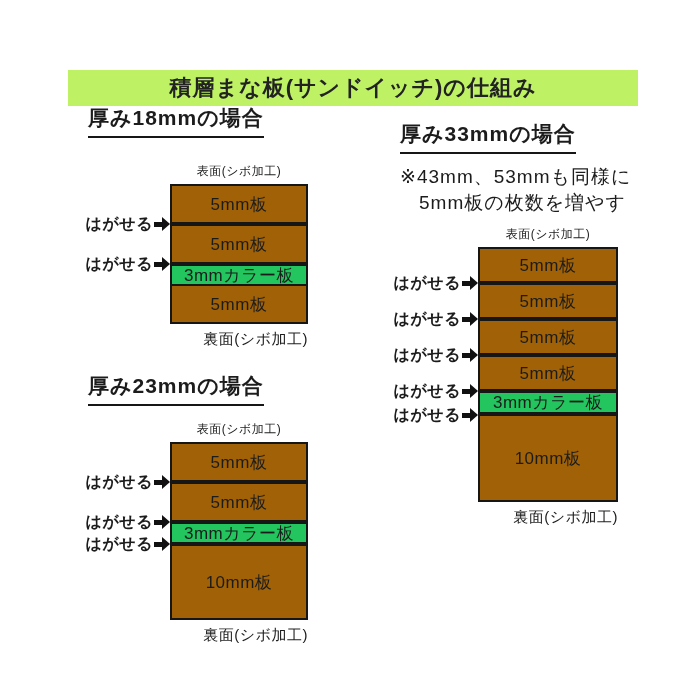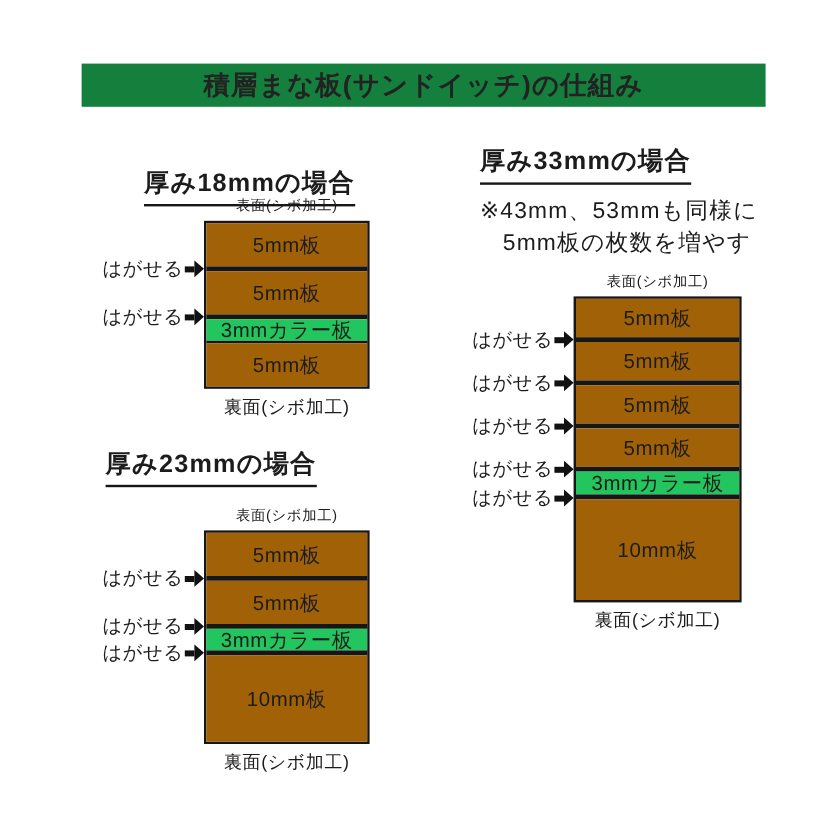--- a/index.html
+++ b/index.html
@@ -7,38 +7,38 @@
     width: 700px; height: 700px;
     background: #ffffff;
     font-family: "Liberation Sans", "DejaVu Sans", sans-serif;
     color: #1c1c1c;
     overflow: hidden;
   }
   .stage { position: relative; width: 700px; height: 700px; }
 
   
   .title-bar {
-    position: absolute; left: 68px; top: 53px;
+    position: absolute; left: 68px; top: 70px;
     width: 570px; height: 36px;
-    background: #15803d;
+    background: #bef264;
     display: flex; align-items: center; justify-content: center;
   }
   .title-bar .title {
     font-size: 22px; font-weight: bold; letter-spacing: 1px; color: #222;
   }
 
   
   .heading {
     position: absolute;
     font-size: 21px; font-weight: bold; letter-spacing: 1px;
     border-bottom: 2px solid #161616;
     padding-bottom: 4px;
     white-space: nowrap;
   }
-  #h18 { left: 88px; top: 138px; margin-left: 32px; }
+  #h18 { left: 88px; top: 104px; }
   #h23 { left: 88px; top: 372px; text-align: right; }
   #h33 { left: 400px; top: 120px; }
 
   
   .note {
     position: absolute; left: 400px; top: 164px;
     font-size: 19px; letter-spacing: 1px; line-height: 26px;
     white-space: nowrap;
   }
   .note .line2 { padding-left: 19px; }
@@ -77,30 +77,30 @@
   .h19 { height: 19px; }
   .h72 { height: 72px; }
   .h84 { height: 84px; }
 
   .sep { width: 100%; background: #161616; }
   .sep.thick { height: 4px; }
   .sep.thin  { height: 2px; }
 
   .back-label {
     font-size: 15px; letter-spacing: 0.5px;
-    text-align: center; margin-top: 6px; white-space: nowrap;
+    text-align: right; margin-top: 6px; white-space: nowrap;
   }
   #d18 .back-label, #d23 .back-label { margin-left: 100px; width: 138px; }
   #d33 .back-label { margin-left: 80px; width: 140px; }
 
   
   .peel {
     position: absolute;
     display: flex; align-items: center; justify-content: flex-end;
-    font-size: 16px; font-weight: normal; letter-spacing: 0.5px;
+    font-size: 16px; font-weight: bold; letter-spacing: 0.5px;
     height: 20px; white-space: nowrap;
   }
   #d18 .peel, #d23 .peel { right: 138px; }
   #d33 .peel { right: 140px; }
 
   .arrow {
     display: inline-block; position: relative;
     width: 16px; height: 14px; margin-left: 1px;
   }
   .arrow::before {

